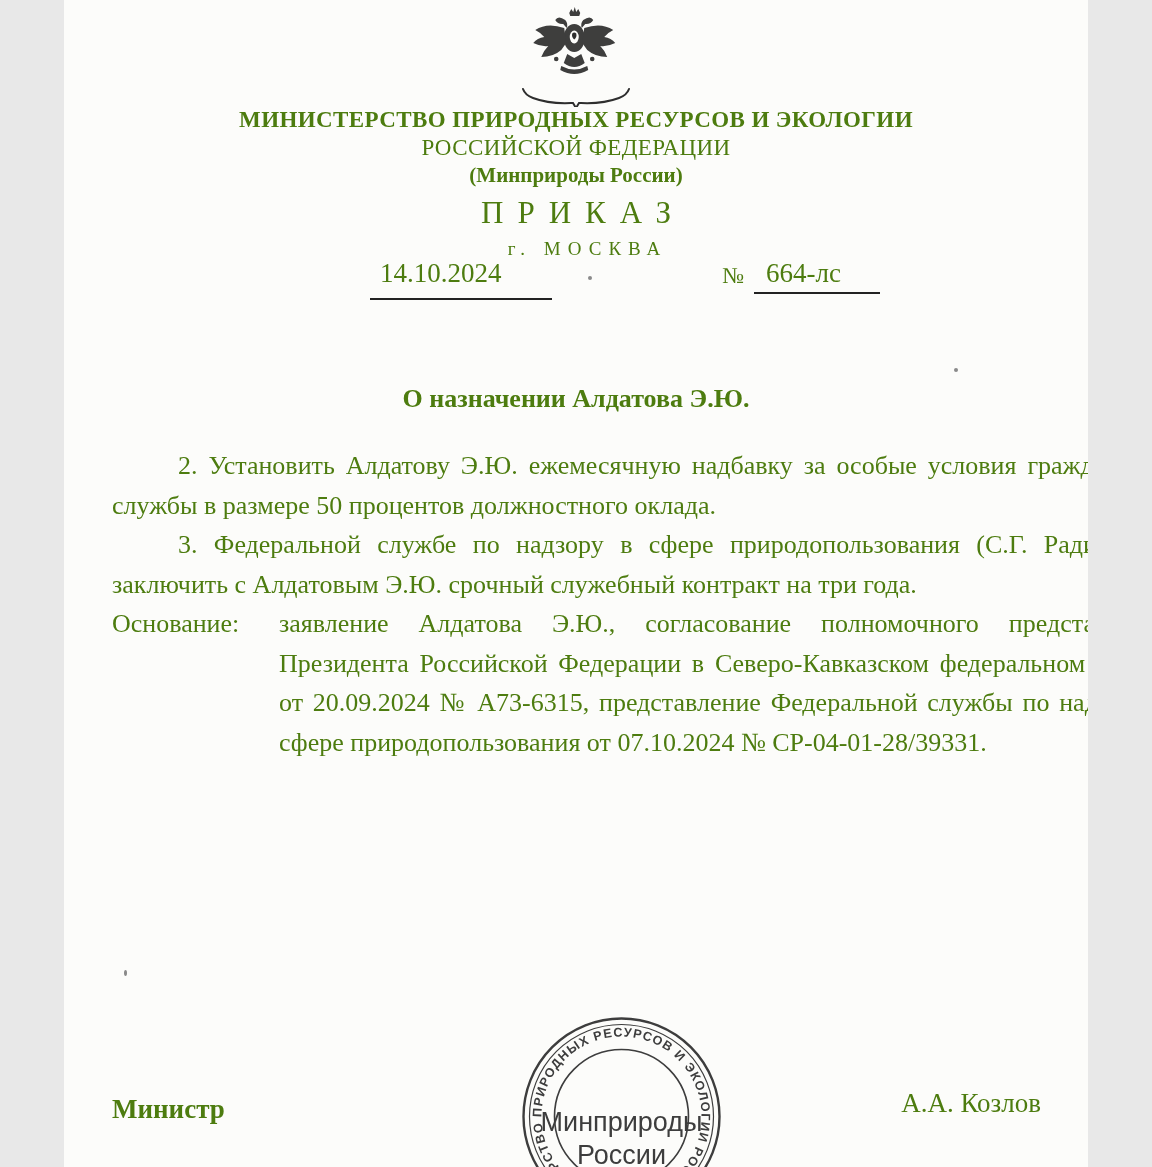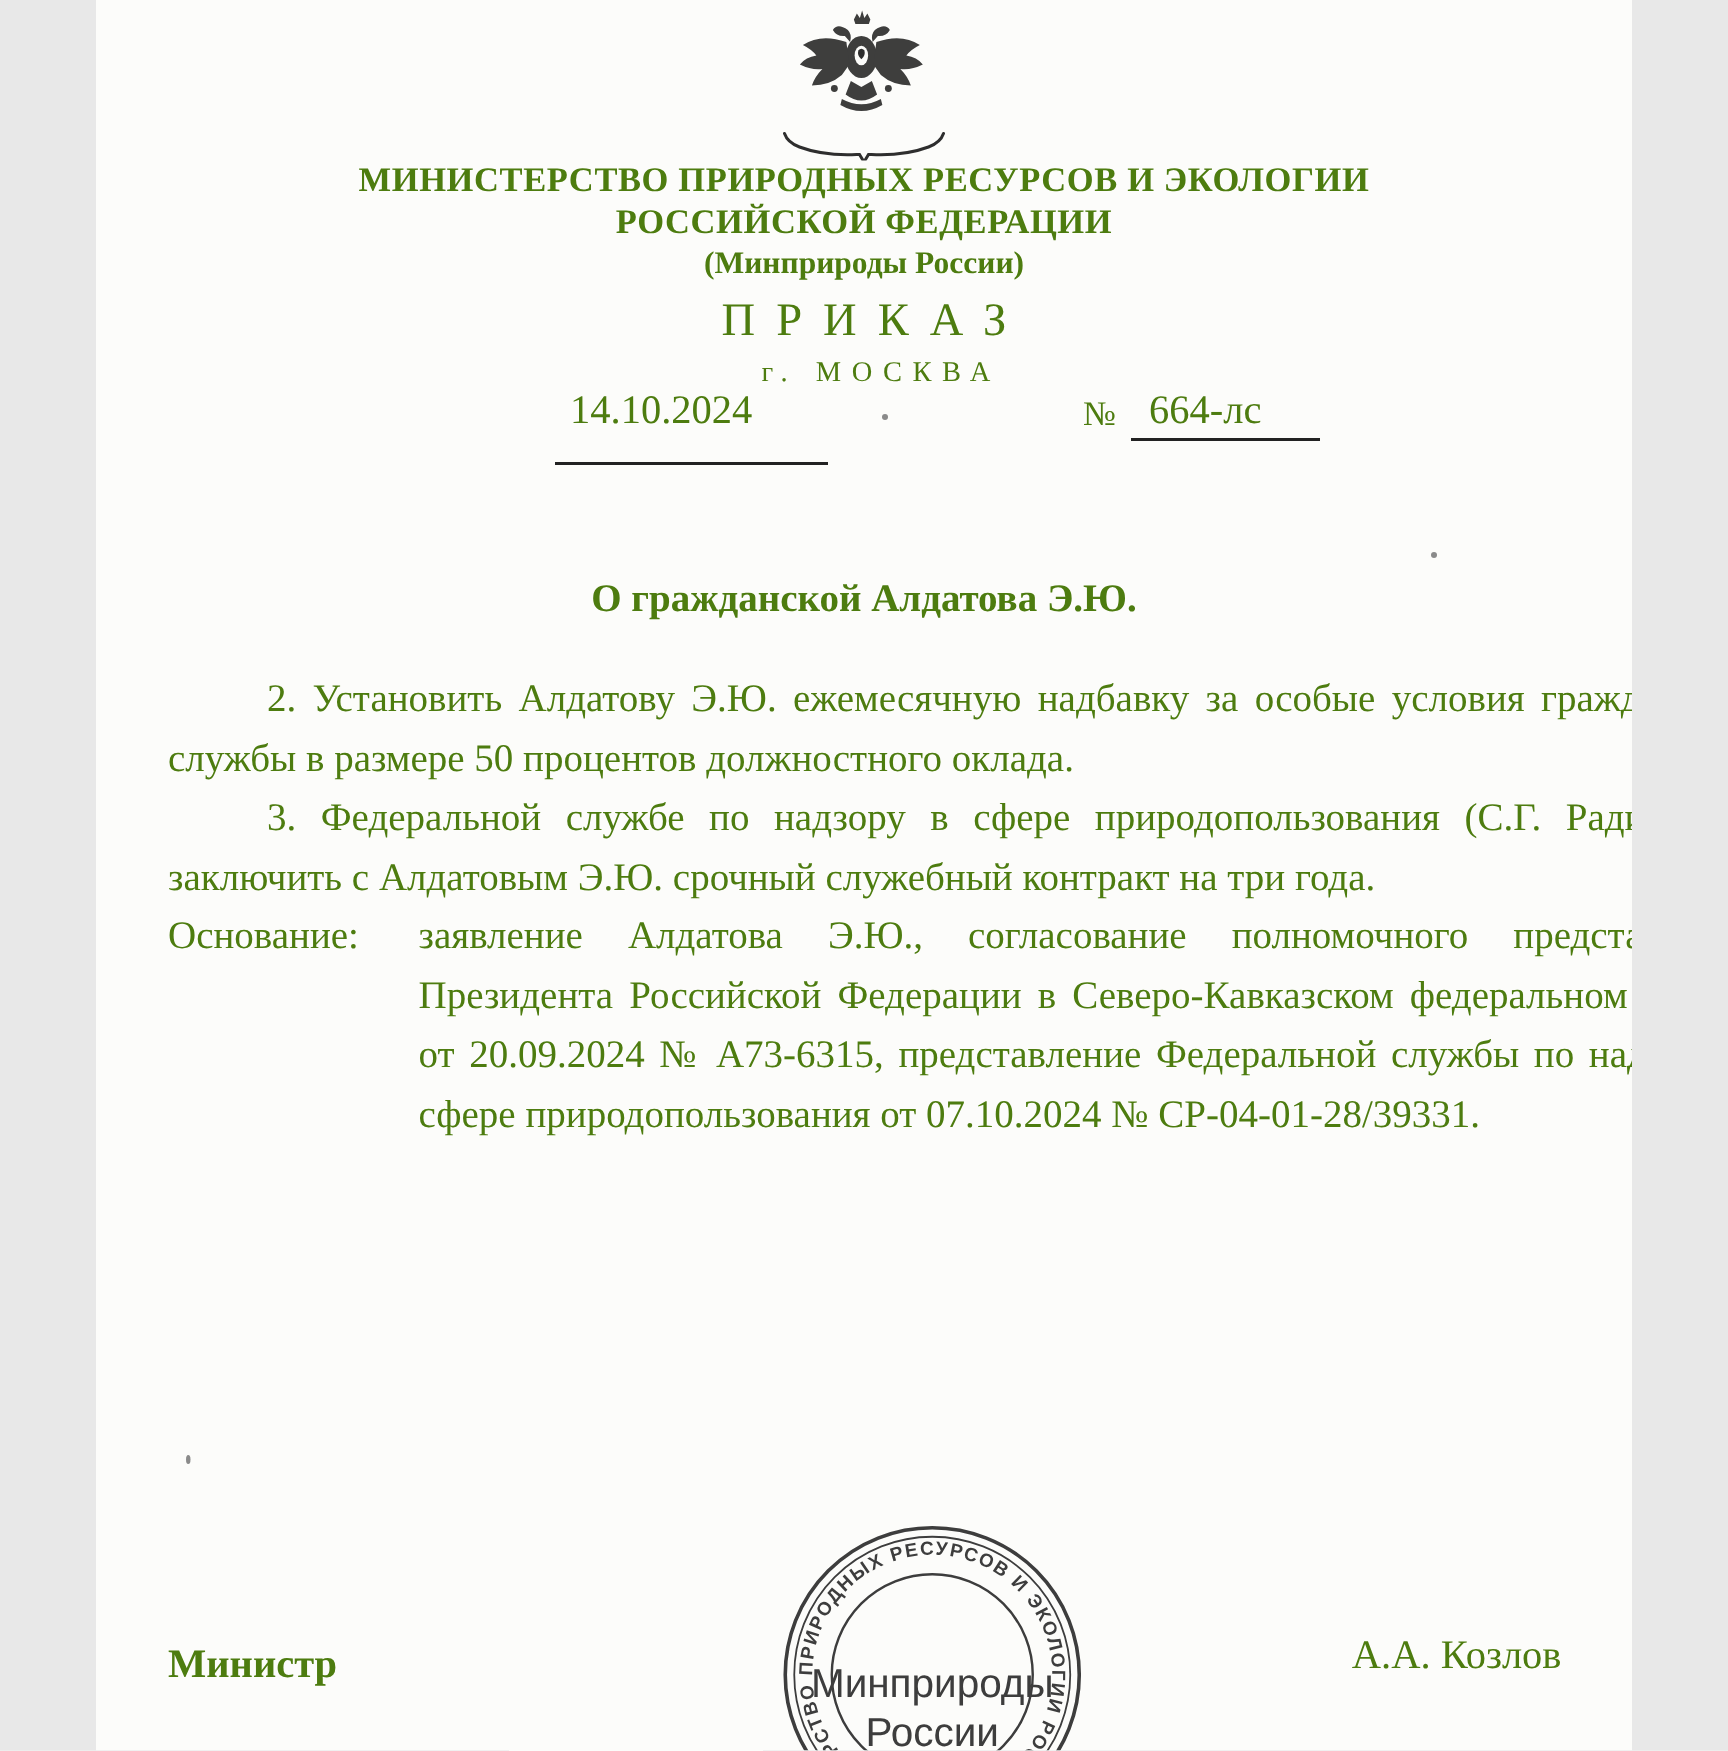--- a/index.html
+++ b/index.html
@@ -11,30 +11,30 @@
     overflow:hidden;
     font-family:"Liberation Serif", serif;
     color:#4d7c0f;
   }
   .centered { position:absolute; left:0; right:0; text-align:center; }
 
   .crest { position:absolute; top:4px; left:50%; transform:translateX(-52%); }
   .brace { position:absolute; top:85px; left:50%; transform:translateX(-50%); }
 
   .org1 { top:107px; font-weight:bold; font-size:23px; letter-spacing:.4px; }
-  .org2 { top:135px; font-weight:bold; font-size:23px; letter-spacing:.4px; }
+  .org2 { top:135px; font-weight:normal; font-size:23px; letter-spacing:.4px; }
   .org3 { top:163px; font-weight:bold; font-size:21px; }
 
   .doctype { top:195px; font-size:31px; letter-spacing:14px; padding-left:14px; }
   .city    { top:238px; font-size:19px; letter-spacing:7px; padding-left:23px; }
 
   .date {
     position:absolute; left:306px; top:258px; width:172px;
     font-size:27px; border-bottom:2.5px solid #222;
-    padding:0 0 19px 10px;
+    padding:0 0 9px 10px;
   }
   .numsign { position:absolute; left:658px; top:263px; font-size:23px; }
   .num {
     position:absolute; left:690px; top:258px; width:114px;
     font-size:27px; border-bottom:2.5px solid #222;
     padding:0 0 3px 12px;
   }
 
   .title { top:384px; font-weight:bold; font-size:26px; }
 
@@ -95,21 +95,21 @@
   <div class="centered org2">РОССИЙСКОЙ ФЕДЕРАЦИИ</div>
   <div class="centered doctype">ПРИКАЗ</div>
 
   <div class="centered org3">(Минприроды России)</div>
   <div class="centered city">г. МОСКВА</div>
 
   <span class="date">14.10.2024</span>
   <span class="numsign">№</span>
   <span class="num">664-лс</span>
 
-  <div class="centered title">О гражданской Алдатова Э.Ю.</div>
+  <div class="centered title">О назначении Алдатова Э.Ю.</div>
 
   <div class="body">
     <p>2. Установить Алдатову Э.Ю. ежемесячную надбавку за особые условия гражданской службы в размере 50 процентов должностного оклада.</p>
     <p>3. Федеральной службе по надзору в сфере природопользования (С.Г. Радионова) заключить с Алдатовым Э.Ю. срочный служебный контракт на три года.</p>
     <div class="basis">
       <span class="basis-label">Основание:</span>
       <div class="basis-text">заявление Алдатова Э.Ю., согласование полномочного представителя Президента Российской Федерации в Северо-Кавказском федеральном округе от 20.09.2024 № А73-6315, представление Федеральной службы по надзору в сфере природопользования от 07.10.2024 № СР-04-01-28/39331.</div>
     </div>
   </div>
 

